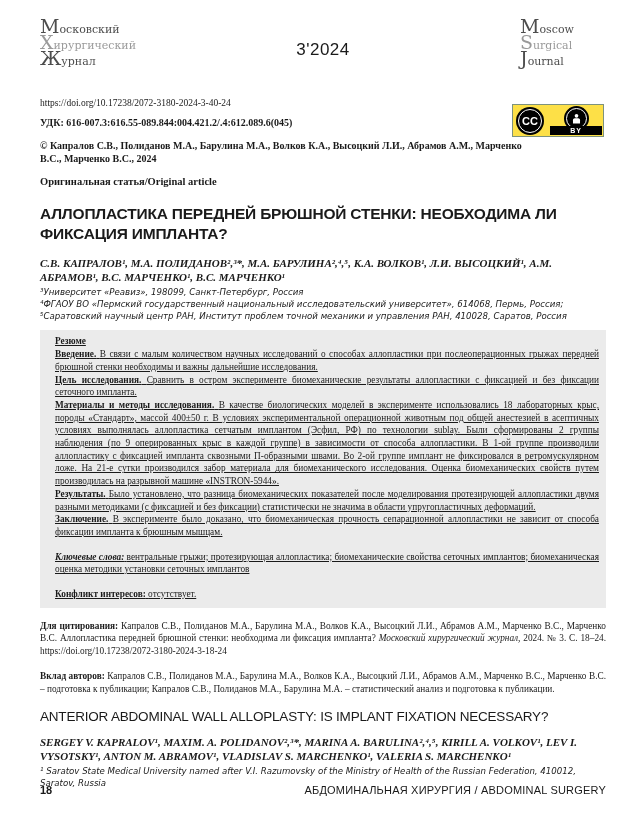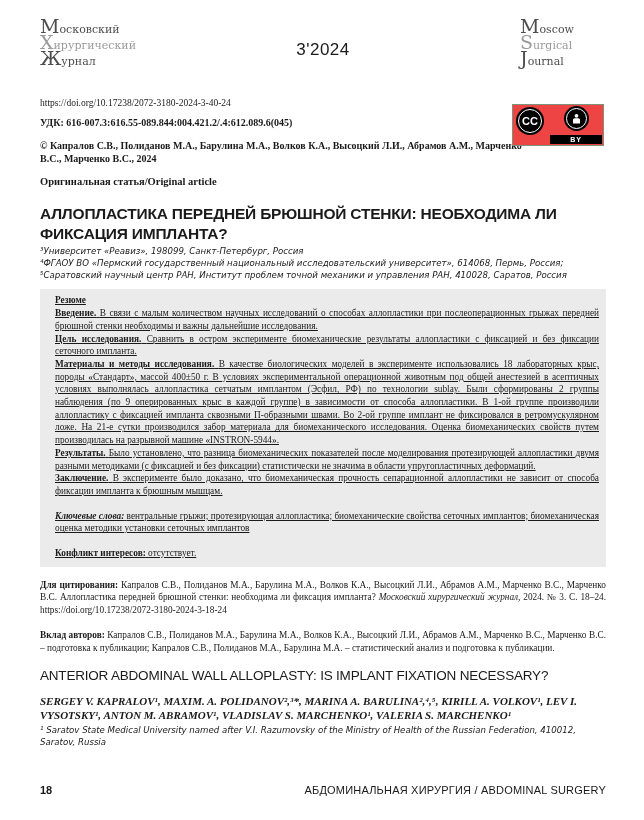--- a/index.html
+++ b/index.html
@@ -22,21 +22,21 @@
   .logo-line.light { color:#9a9a9a; }
   .issue { flex:1; text-align:center; font-family:"Liberation Sans", sans-serif; font-size:17px; font-weight:500; margin-top:12px; letter-spacing:0.5px; }
   .logo-en { text-align:left; padding-left:42px; }
   
   .meta { position:relative; margin-top:30px; }
   .doi { display:block; font-size:9.5px; color:#1a1a1a; text-decoration:none; }
   .udk { margin-top:9px; font-size:10px; font-weight:bold; }
   .copyright { margin-top:11px; font-size:10px; font-weight:bold; width:500px; line-height:13px; }
   .article-type { margin-top:11px; font-size:10.5px; font-weight:bold; }
   
-  .cc-badge { position:absolute; top:6px; right:2px; width:92px; height:42px; background:#ef4444; border:1px solid #7d927d; }
+  .cc-badge { position:absolute; top:6px; right:2px; width:92px; height:33px; background:#fde047; border:1px solid #7d927d; }
   .cc-circle { position:absolute; border-radius:50%; background:#000; display:flex; align-items:center; justify-content:center; }
   .cc-circle .ring { position:absolute; inset:2px; border:1.5px solid #fff; border-radius:50%; }
   .cc-cc { left:3px; top:2px; width:28px; height:28px; color:#fff; font-family:"Liberation Sans",sans-serif; font-weight:bold; font-size:11px; }
   .cc-person { right:14px; top:1px; width:25px; height:25px; }
   .cc-bar { position:absolute; right:1px; bottom:1px; width:52px; height:9px; background:#000; color:#fff; font-family:"Liberation Sans",sans-serif; font-size:7px; font-weight:bold; text-align:center; line-height:9px; letter-spacing:1px; }
   
   .title-ru { margin-top:17px; font-family:Liberation Sans, sans-serif; font-size:15.5px; line-height:19.5px; font-weight:bold; letter-spacing:-0.2px; }
   .authors { margin-top:13px; font-family:"Liberation Serif", serif; font-style:italic; font-weight:bold; font-size:11px; line-height:14px; }
   .affiliations { margin-top:3px; font-family:"DejaVu Sans", sans-serif; font-style:italic; font-size:8.6px; line-height:11.8px; }
   .affiliations div { text-align:left; }
@@ -91,20 +91,21 @@
           <circle cx="12" cy="7" r="3.4"></circle>
           <path d="M5.5 21v-6c0-2 1.6-3.4 3.5-3.4h6c1.9 0 3.5 1.4 3.5 3.4v6z"></path>
         </svg>
       </span>
       <span class="cc-bar">BY</span>
     </div>
   </div>
 
   <h1 class="title-ru">АЛЛОПЛАСТИКА ПЕРЕДНЕЙ БРЮШНОЙ СТЕНКИ: НЕОБХОДИМА ЛИ ФИКСАЦИЯ ИМПЛАНТА?</h1>
 
+  <div class="authors">С.В. КАПРАЛОВ¹, М.А. ПОЛИДАНОВ²,³*, М.А. БАРУЛИНА²,⁴,⁵, К.А. ВОЛКОВ¹, Л.И. ВЫСОЦКИЙ¹, А.М. АБРАМОВ¹, В.С. МАРЧЕНКО¹, В.С. МАРЧЕНКО¹</div>
 
   <div class="affiliations">
     <div>³Университет «Реавиз», 198099, Санкт-Петербург, Россия</div>
     <div>⁴ФГАОУ ВО «Пермский государственный национальный исследовательский университет», 614068, Пермь, Россия;</div>
     <div>⁵Саратовский научный центр РАН, Институт проблем точной механики и управления РАН, 410028, Саратов, Россия</div>
   </div>
 
   <section class="abstract">
     <div class="head">Резюме</div>
     <p><b class="lbl">Введение.</b> <span>В связи с малым количеством научных исследований о способах аллопластики при послеоперационных грыжах передней брюшной стенки необходимы и важны дальнейшие исследования.</span></p>

